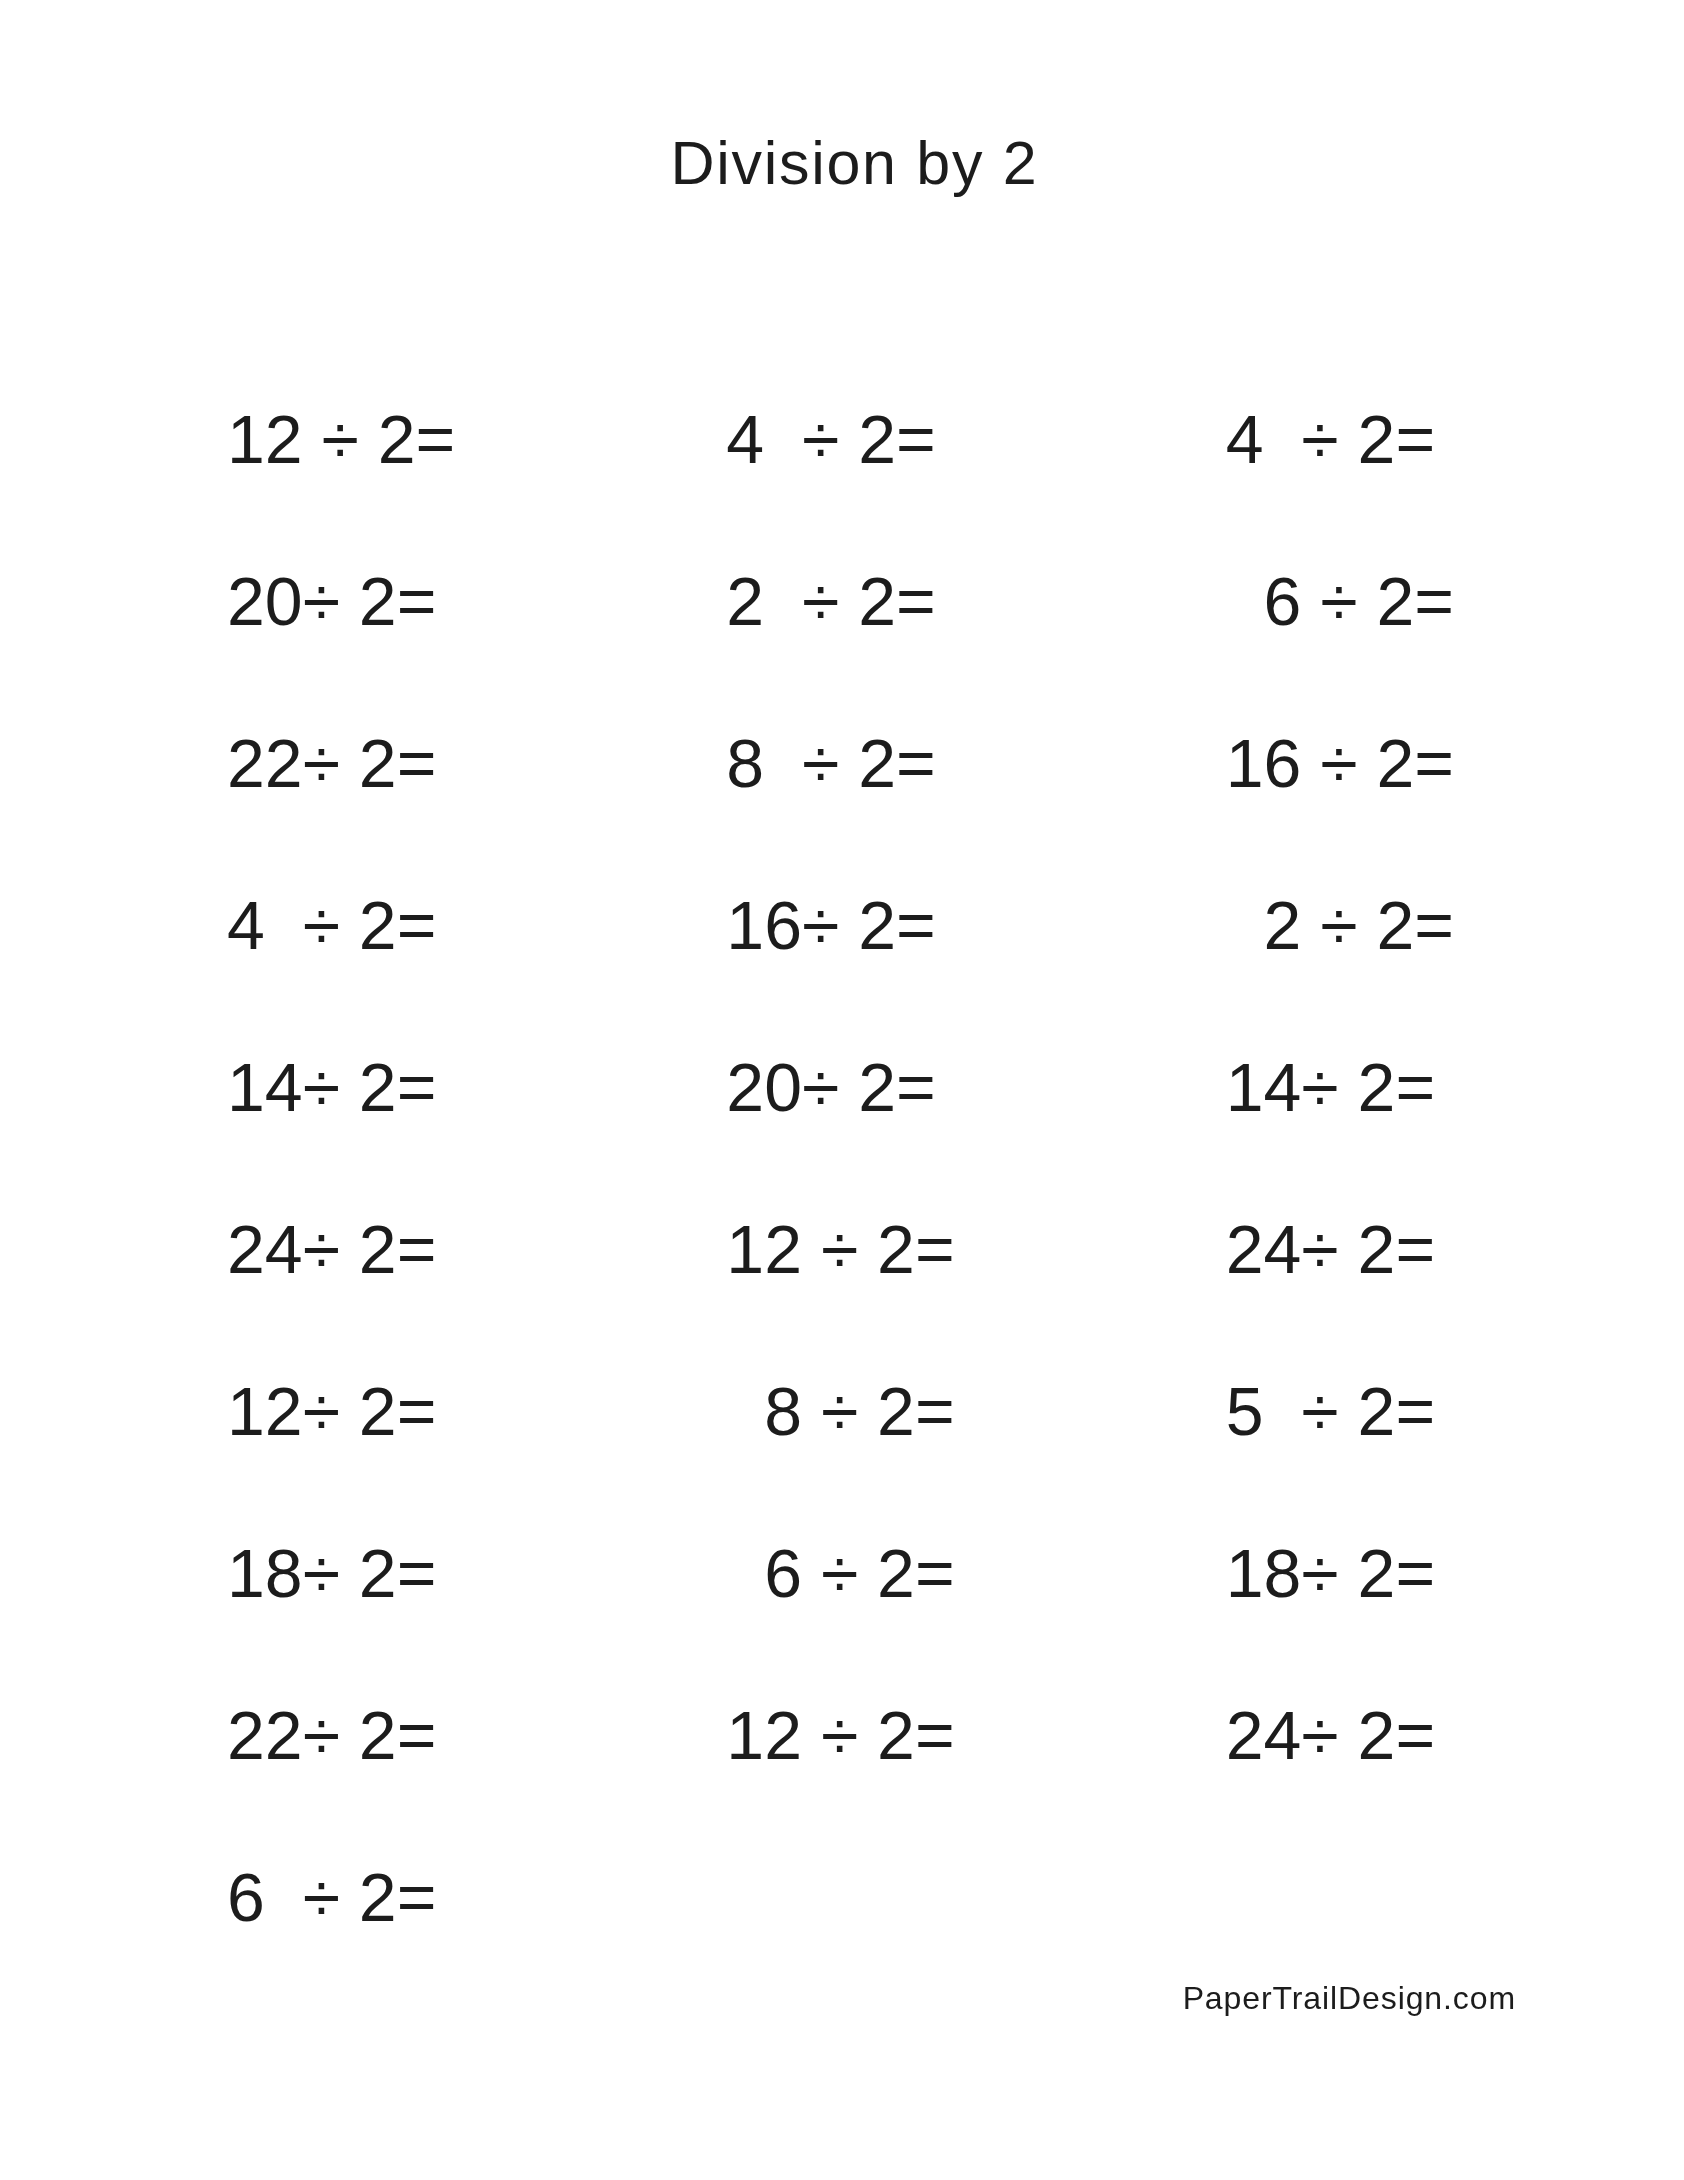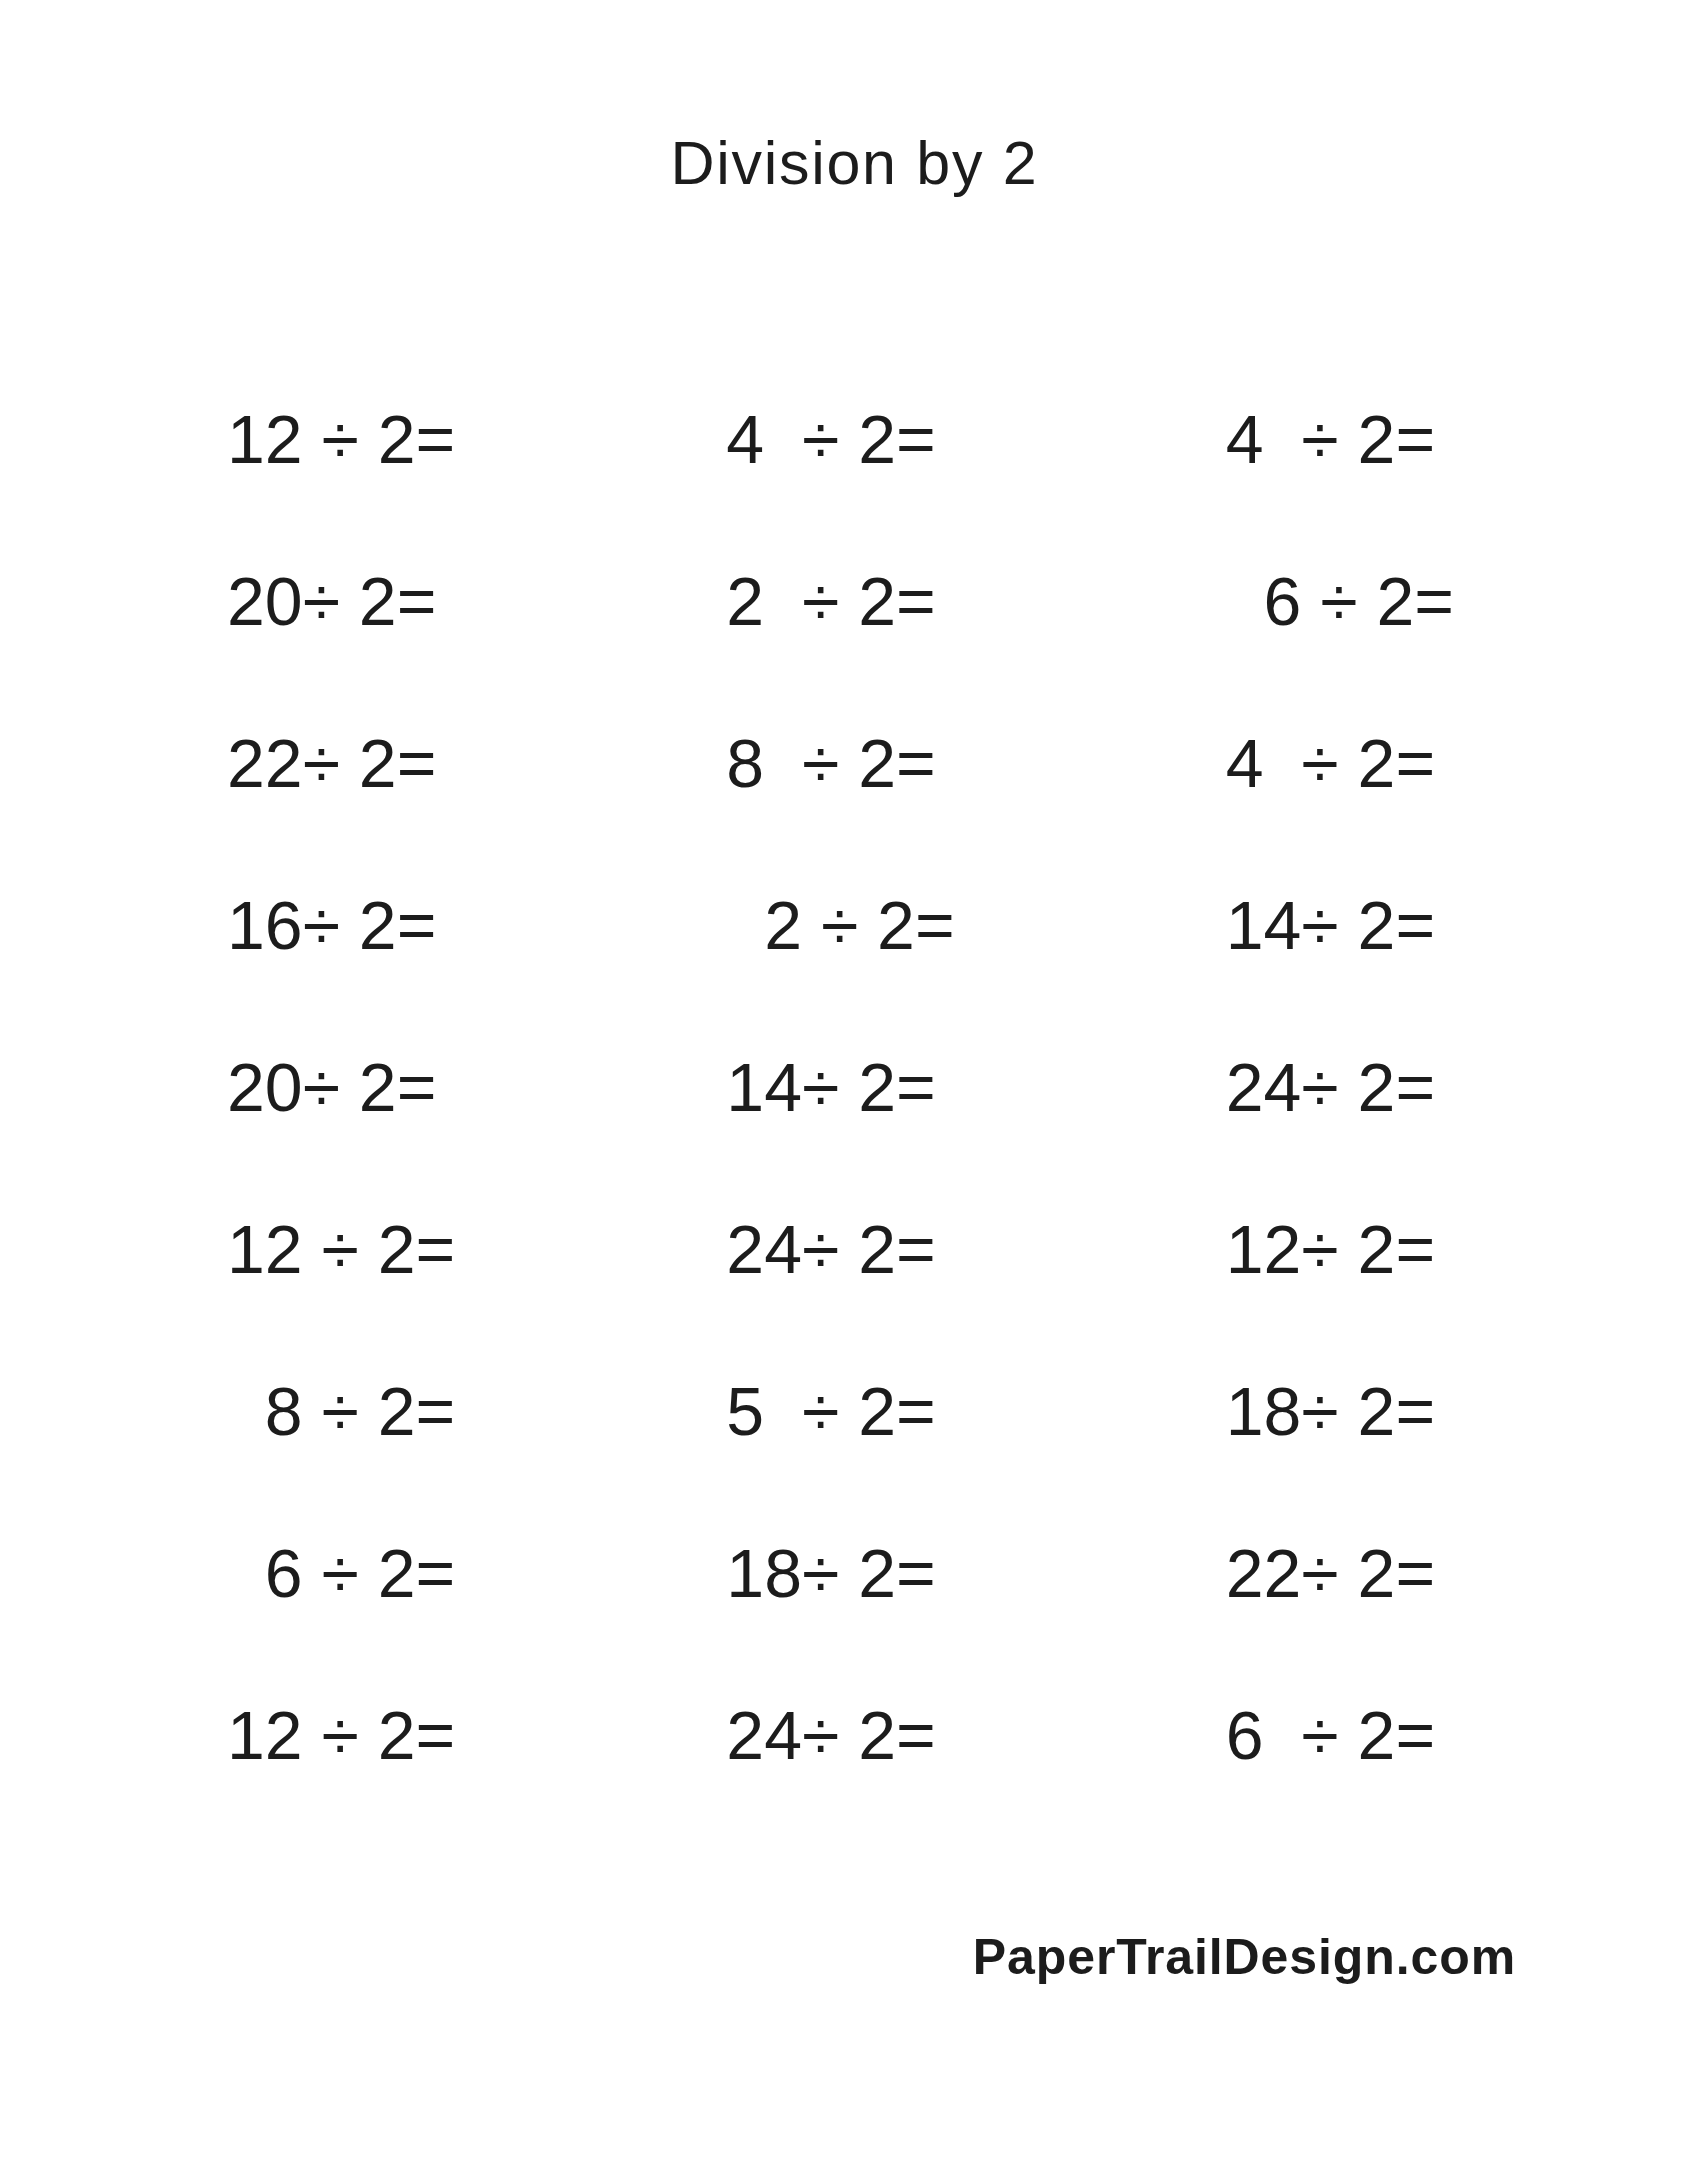--- a/index.html
+++ b/index.html
@@ -47,42 +47,43 @@
   .num {
     display: inline-block;
     width: 2ch;
     margin-top: 44px;
   }
   .num-right { text-align: right; }
   .num-left  { text-align: left; }
   .rest { white-space: pre; }
   .footer {
     position: absolute;
-    top: 1928px;
+    top: 1980px;
     right: 169px;
-    font-size: 50px;
-    font-weight: 700;
+    font-size: 32px;
+    font-weight: 400;
     letter-spacing: 0.9px;
   }
 </style>
 </head>
 <body>
 
 <div class="page">
   <h1 class="title">Division by 2</h1>
 
   <div class="grid" id="problems-grid">
       <div class="cell col1"><span class="num num-right">12</span><span class="rest"> ÷ 2=</span></div>
       <div class="cell col2"><span class="num num-left">4</span><span class="rest">÷ 2=</span></div>
       <div class="cell col3"><span class="num num-left">4</span><span class="rest">÷ 2=</span></div>
       <div class="cell col2"><span class="num num-left">20</span><span class="rest">÷ 2=</span></div>
       <div class="cell col3"><span class="num num-left">2</span><span class="rest">÷ 2=</span></div>
       <div class="cell col1"><span class="num num-right">6</span><span class="rest"> ÷ 2=</span></div>
       <div class="cell col2"><span class="num num-left">22</span><span class="rest">÷ 2=</span></div>
       <div class="cell col3"><span class="num num-left">8</span><span class="rest">÷ 2=</span></div>
+      <div class="cell col1"><span class="num num-right">16</span><span class="rest"> ÷ 2=</span></div>
       <div class="cell col2"><span class="num num-left">4</span><span class="rest">÷ 2=</span></div>
       <div class="cell col3"><span class="num num-left">16</span><span class="rest">÷ 2=</span></div>
       <div class="cell col1"><span class="num num-right">2</span><span class="rest"> ÷ 2=</span></div>
       <div class="cell col2"><span class="num num-left">14</span><span class="rest">÷ 2=</span></div>
       <div class="cell col3"><span class="num num-left">20</span><span class="rest">÷ 2=</span></div>
       <div class="cell col2"><span class="num num-left">14</span><span class="rest">÷ 2=</span></div>
       <div class="cell col3"><span class="num num-left">24</span><span class="rest">÷ 2=</span></div>
       <div class="cell col1"><span class="num num-right">12</span><span class="rest"> ÷ 2=</span></div>
       <div class="cell col2"><span class="num num-left">24</span><span class="rest">÷ 2=</span></div>
       <div class="cell col3"><span class="num num-left">12</span><span class="rest">÷ 2=</span></div>

